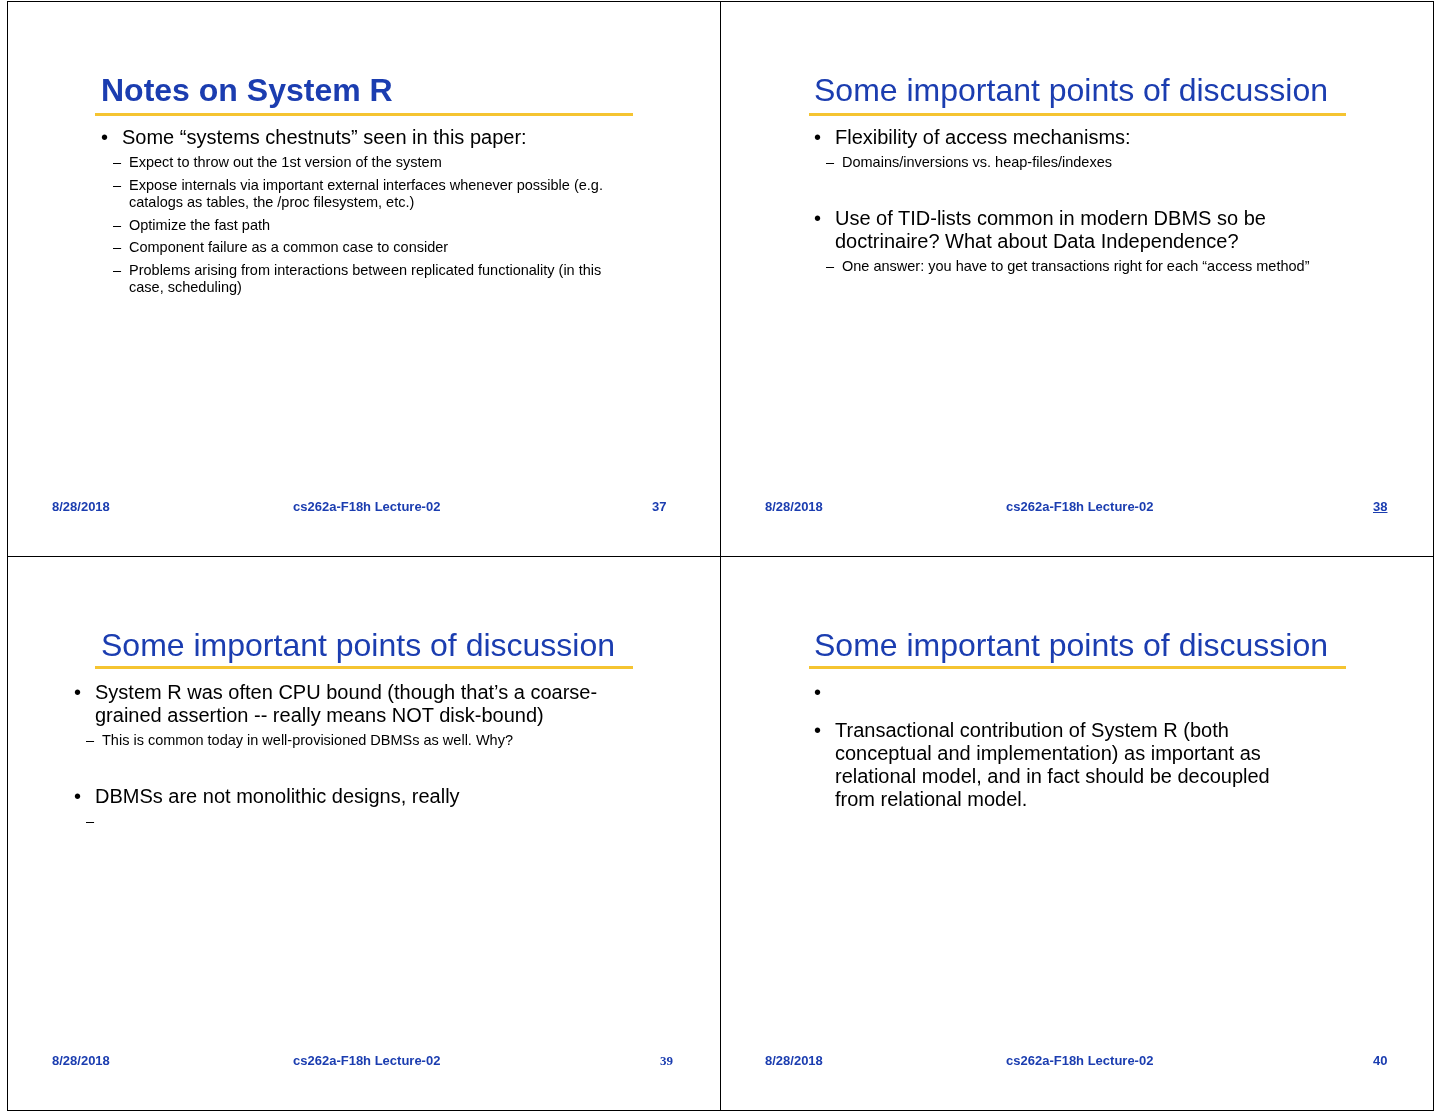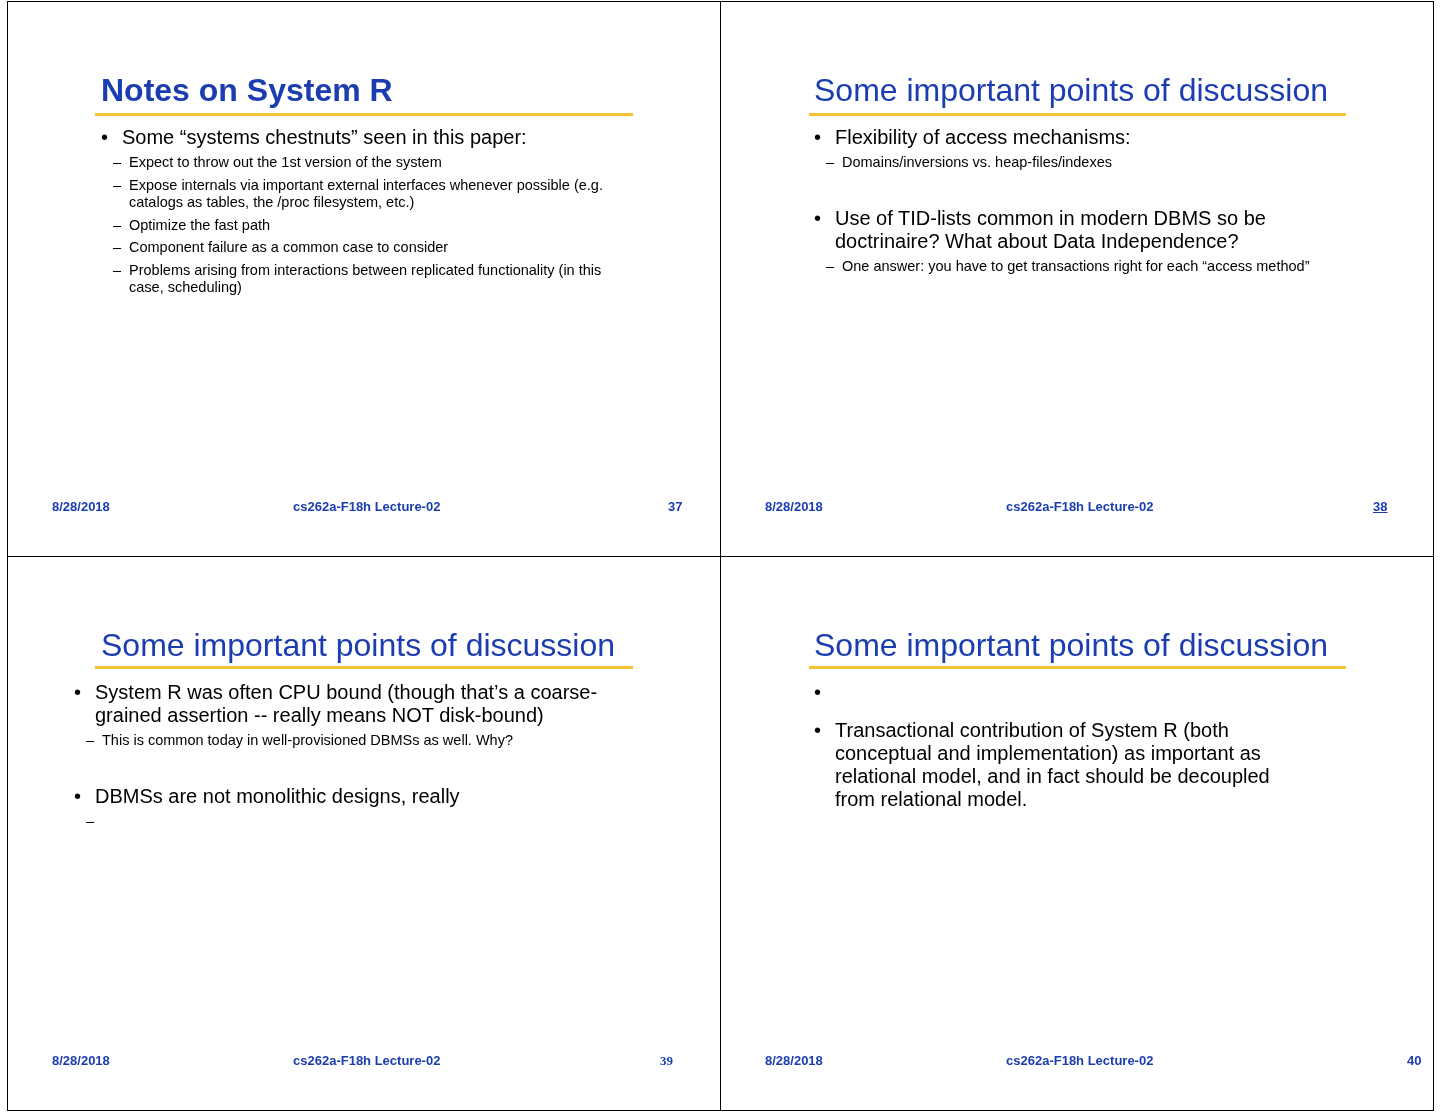--- a/index.html
+++ b/index.html
@@ -38,21 +38,21 @@
     </div>
     <div class="sub" style="margin-top:5px;"><span class="dash">–</span><span>Expect to throw out the 1st version of the system</span></div>
     <div class="sub"><span class="dash">–</span><span>Expose internals via important external interfaces whenever possible (e.g. catalogs as tables, the /proc filesystem, etc.)</span></div>
     <div class="sub"><span class="dash">–</span><span>Optimize the fast path</span></div>
     <div class="sub"><span class="dash">–</span></div>
     <div class="sub"><span class="dash">–</span><span>Component failure as a common case to consider</span></div>
     <div class="sub"><span class="dash">–</span><span>Problems arising from interactions between replicated functionality (in this case, scheduling)</span></div>
   </div>
   <div class="footer" style="left:44px;top:497px;">8/28/2018</div>
   <div class="footer" style="left:285px;top:497px;">cs262a-F18h Lecture-02</div>
-  <div class="footer" style="left:660px;top:497px;">37</div>
+  <div class="footer" style="left:644px;top:497px;">37</div>
 </div>
 
 <div class="slide" style="left:721px;top:2px;">
   <div class="title" style="left:93px;top:70px;">Some important points of discussion</div>
   <div class="rule" style="left:88px;top:111px;width:537px;"></div>
   <div class="body" style="left:93px;top:124px;width:510px;">
     <div class="bullet">
       <span class="dot">•</span>
       <span>Flexibility of access mechanisms:</span>
     </div>
@@ -98,14 +98,14 @@
       <span class="dot">•</span>
     </div>
     <div class="gap" style="height:38px;"></div>
     <div class="bullet">
       <span class="dot">•</span>
       <span>Transactional contribution of System R (both conceptual and implementation) as important as relational model, and in fact should be decoupled from relational model.</span>
     </div>
   </div>
   <div class="footer" style="left:44px;top:496px;">8/28/2018</div>
   <div class="footer" style="left:285px;top:496px;">cs262a-F18h Lecture-02</div>
-  <div class="footer" style="left:652px;top:496px;margin-left:34px;">40</div>
+  <div class="footer" style="left:652px;top:496px;">40</div>
 </div>
 
 </body></html>

